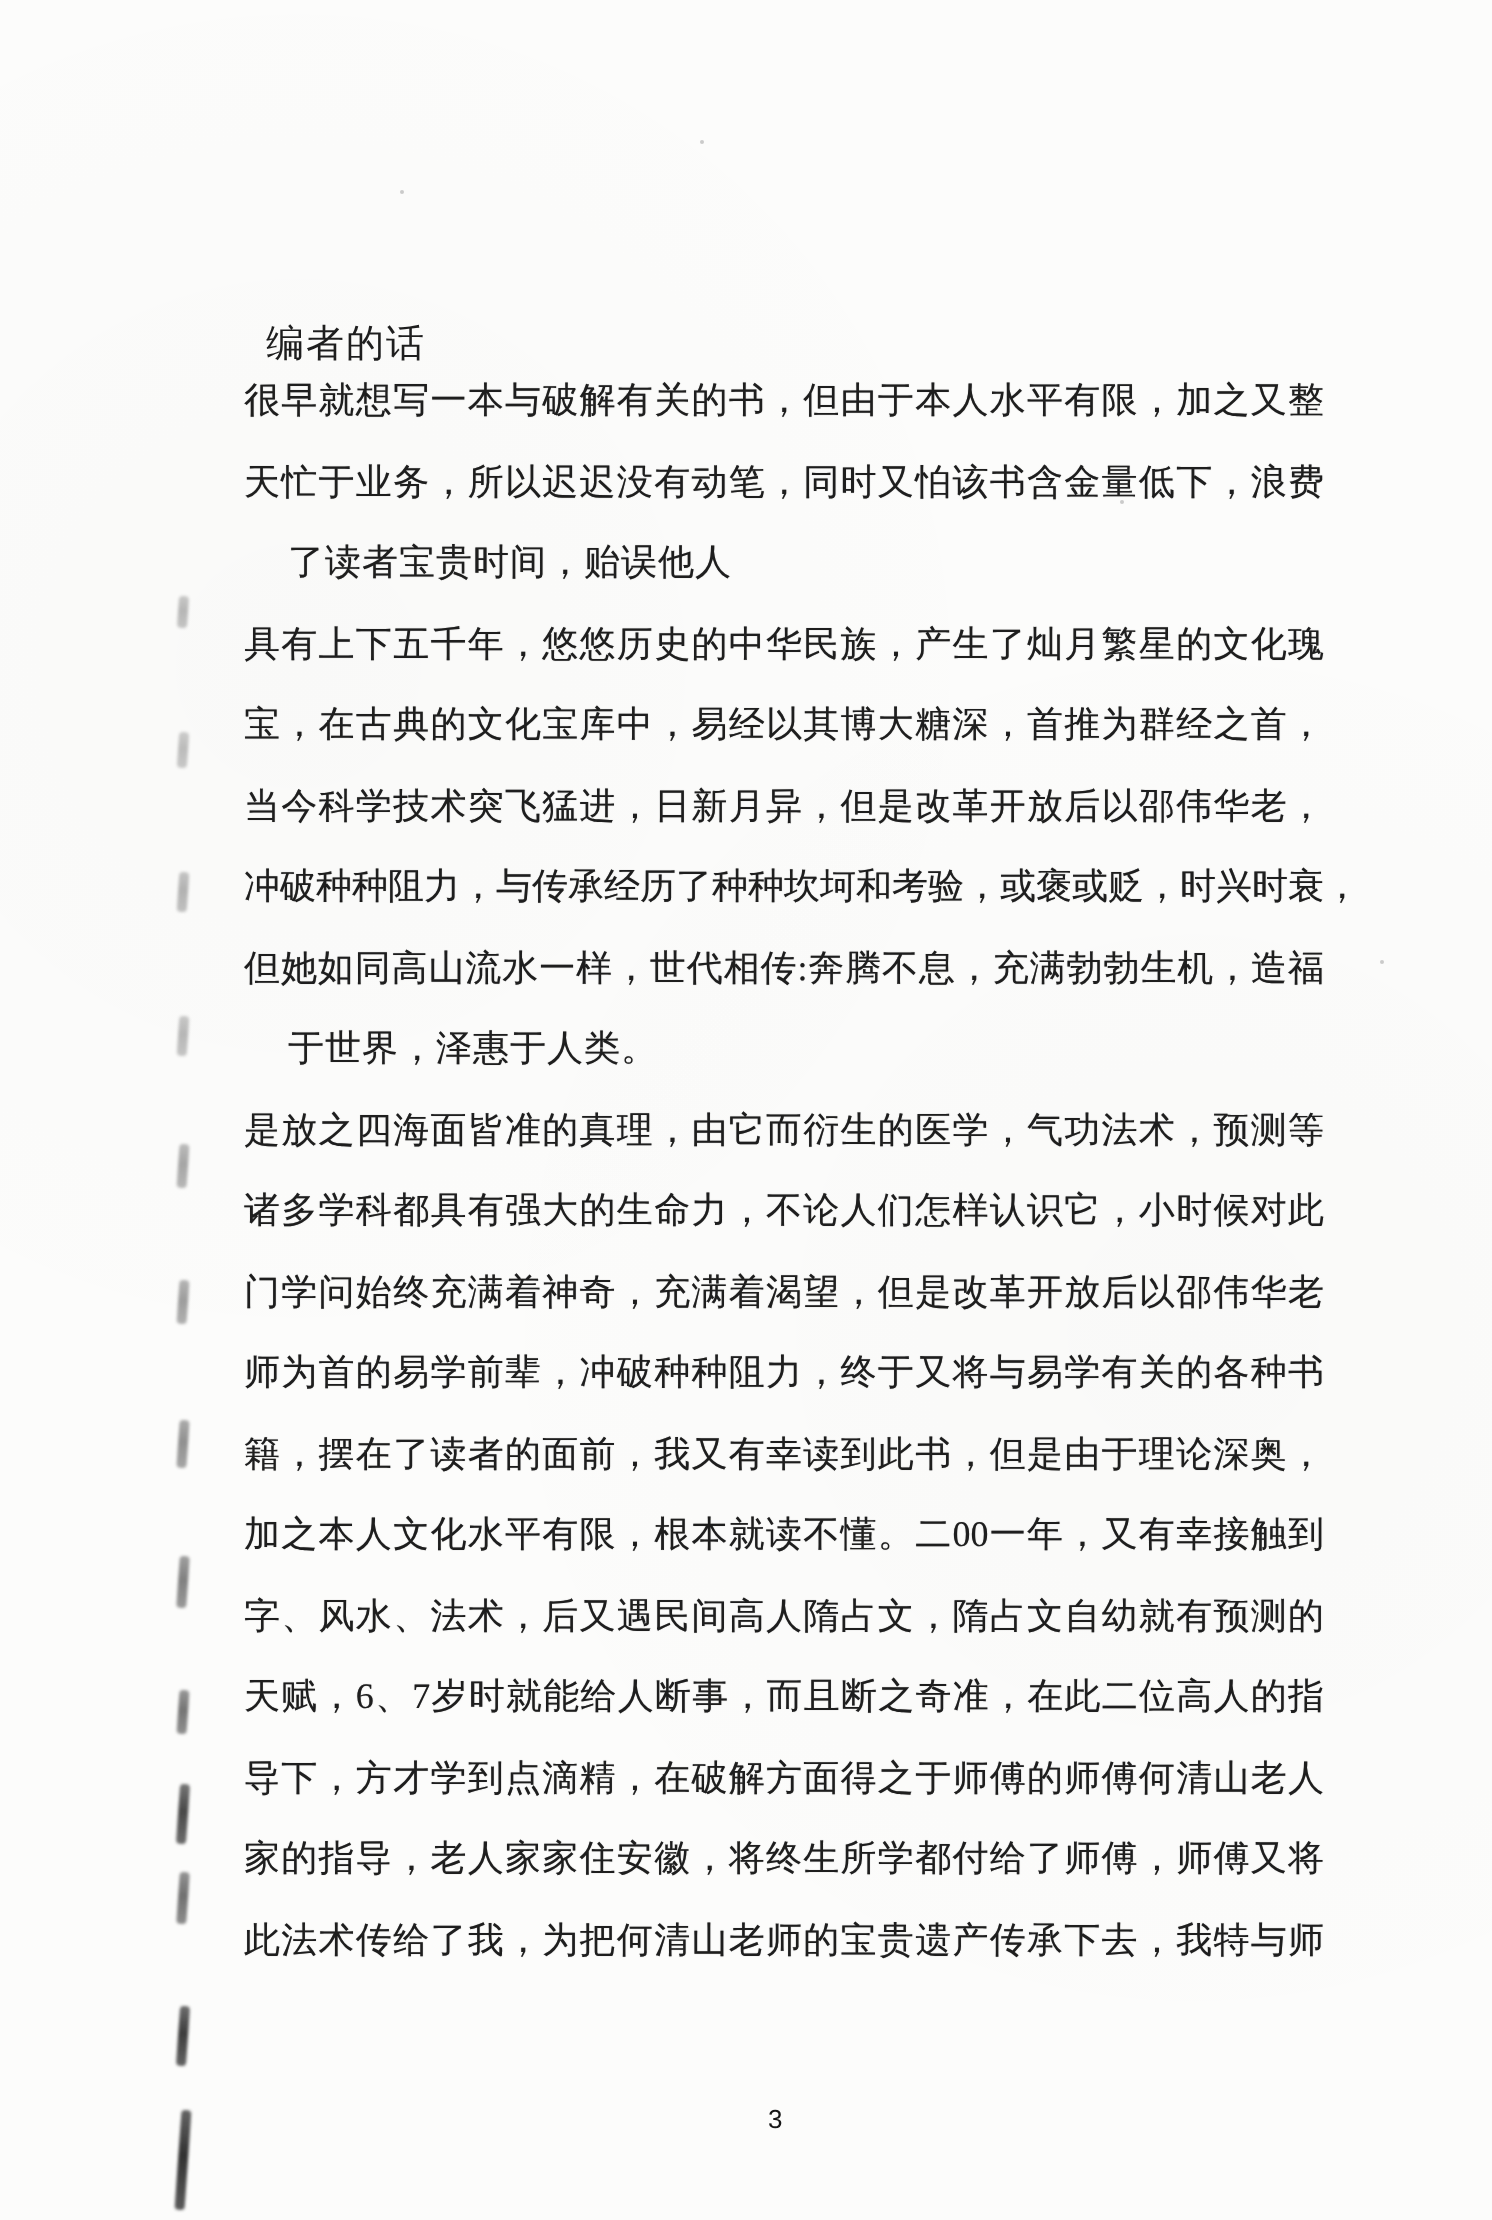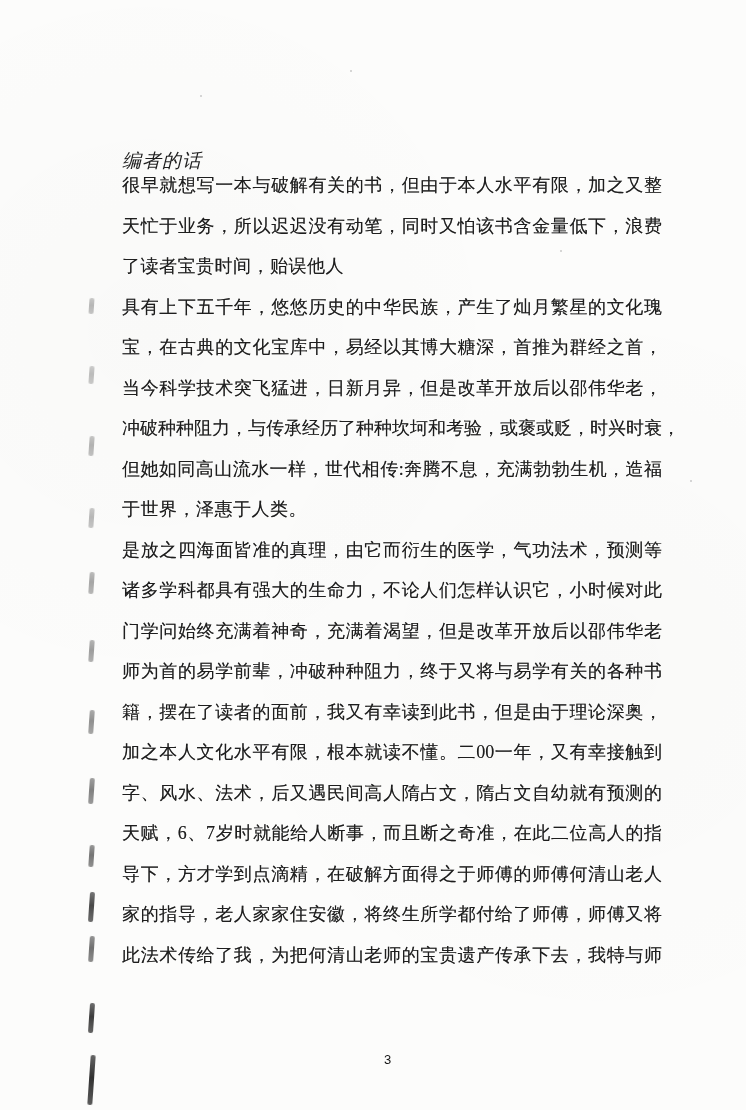--- a/index.html
+++ b/index.html
@@ -23,45 +23,45 @@
       #fcfcfb;
   }
   .doc-title {
     position: absolute;
     left: 122px;
     top: 148px;
     font-size: 19px;
     font-weight: normal;
     color: #1e1e1e;
     letter-spacing: 1px;
-    margin: 0;
-    font-style: italic;
+    margin: 11px;
   }
   .doc-body {
     position: absolute;
     left: 122px;
-    top: 165px;
+    top: 180px;
     width: 540px;
     color: #1e1e1e;
   }
   .line {
     width: 540px;
     height: 40.5px;
     line-height: 40.5px;
     font-size: 18px;
     white-space: nowrap;
     text-align: justify;
     text-align-last: justify;
     text-justify: inter-ideograph;
     
     text-shadow: 0 0 0.4px rgba(30,30,30,0.55);
   }
   .line.short {
     text-align-last: left;
     letter-spacing: 0.5px;
+    margin-left: 22px;
   }
   .page-number {
     position: absolute;
     left: 384px;
     top: 1052px;
     font-size: 13px;
     color: #161616;
     font-family: "Liberation Sans", "DejaVu Sans", sans-serif;
   }
   

